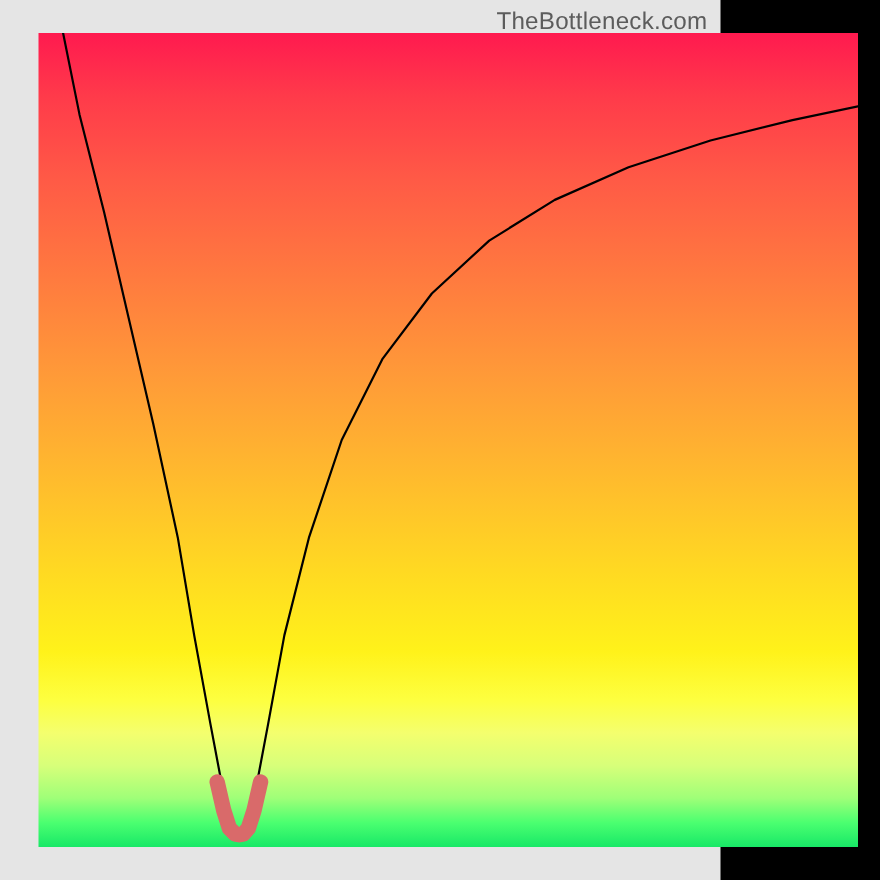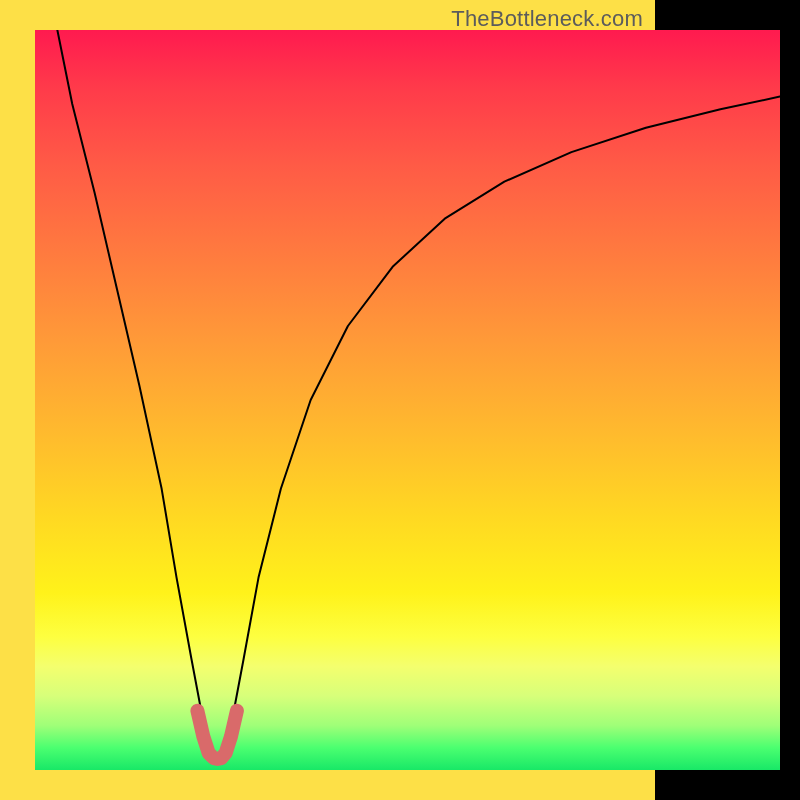--- a/index.html
+++ b/index.html
@@ -10,21 +10,21 @@
     background: #000;
     overflow: hidden;
     font-family: Arial, Helvetica, sans-serif;
   }
   .frame {
     position: absolute;
     left: 0;
     top: 0;
     width: 655px;
     height: 800px;
-    background: #fde047;
+    background: #e5e5e5;
   }
   .plot {
     position: absolute;
     left: 35px;
     top: 30px;
     width: 745px;
     height: 740px;
     background: linear-gradient(to bottom,
       #ff1a4f 0%,
       #ff3b4a 8%,

